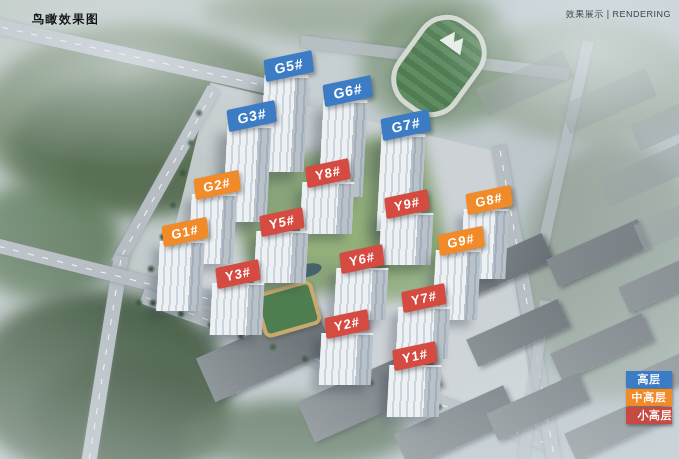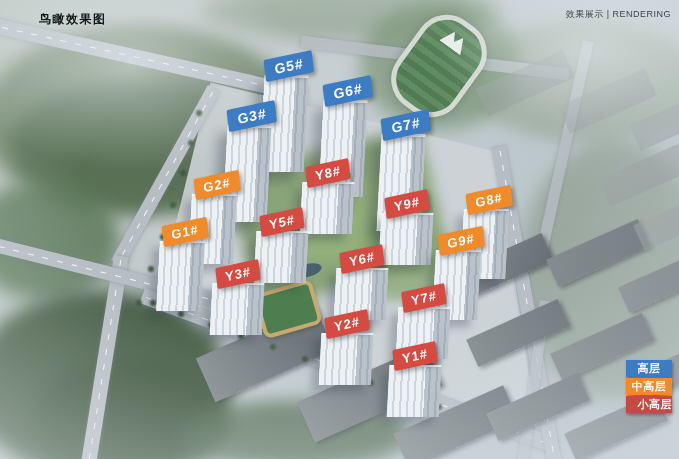--- a/index.html
+++ b/index.html
@@ -35,23 +35,23 @@
   .bldg{position:absolute;transform:skewX(-3deg);border-top:2px solid #f4f6f8;
     background:linear-gradient(90deg,rgba(255,255,255,0) 70%,rgba(88,104,122,.35) 70%),
                repeating-linear-gradient(90deg,#edf1f4 0 5px,#ccd5dd 5px 7px);
     box-shadow:-7px 7px 9px rgba(40,50,65,.28);}
   .bldg.tall{border-top:3px solid #f6f8fa;box-shadow:-9px 9px 12px rgba(40,50,65,.33);}
   .tag{position:absolute;transform:translate(-50%,-50%) rotate(-12deg) skewX(-5deg);
     color:#fff;font-weight:bold;font-size:13px;letter-spacing:1px;padding:3px 9px;border-radius:2px;
     box-shadow:2px 3px 4px rgba(0,0,0,.32);white-space:nowrap;}
   .tag.big{font-size:14px;padding:3px 10px;}
   .hdr-left{position:absolute;left:32px;top:11px;font-size:12px;font-weight:bold;color:#15181b;
-    letter-spacing:1.5px;z-index:8;margin-left:7px;}
+    letter-spacing:1.5px;z-index:8;}
   .hdr-right{position:absolute;right:8px;top:8px;font-size:9px;color:#3f464c;letter-spacing:.5px;z-index:8;margin-left:35px;}
-  .legend{position:absolute;right:7px;top:360px;width:46px;z-index:8;display:flex;flex-direction:column;gap:1px;}
+  .legend{position:absolute;right:7px;top:371px;width:46px;z-index:8;display:flex;flex-direction:column;gap:1px;}
   .legend-row{height:17px;line-height:17px;text-align:center;color:#fff;font-size:11px;font-weight:bold;
     box-shadow:1px 2px 3px rgba(0,0,0,.35);letter-spacing:.5px;}
 </style>
 </head>
 <body>
 
 <div class="stage">
 
   <div class="blob" style="left:-20px;top:25px;width:320px;height:190px;background:#6f8468;opacity:.95;"></div>
   <div class="blob" style="left:10px;top:80px;width:260px;height:130px;background:#536b50;opacity:.8;"></div>

